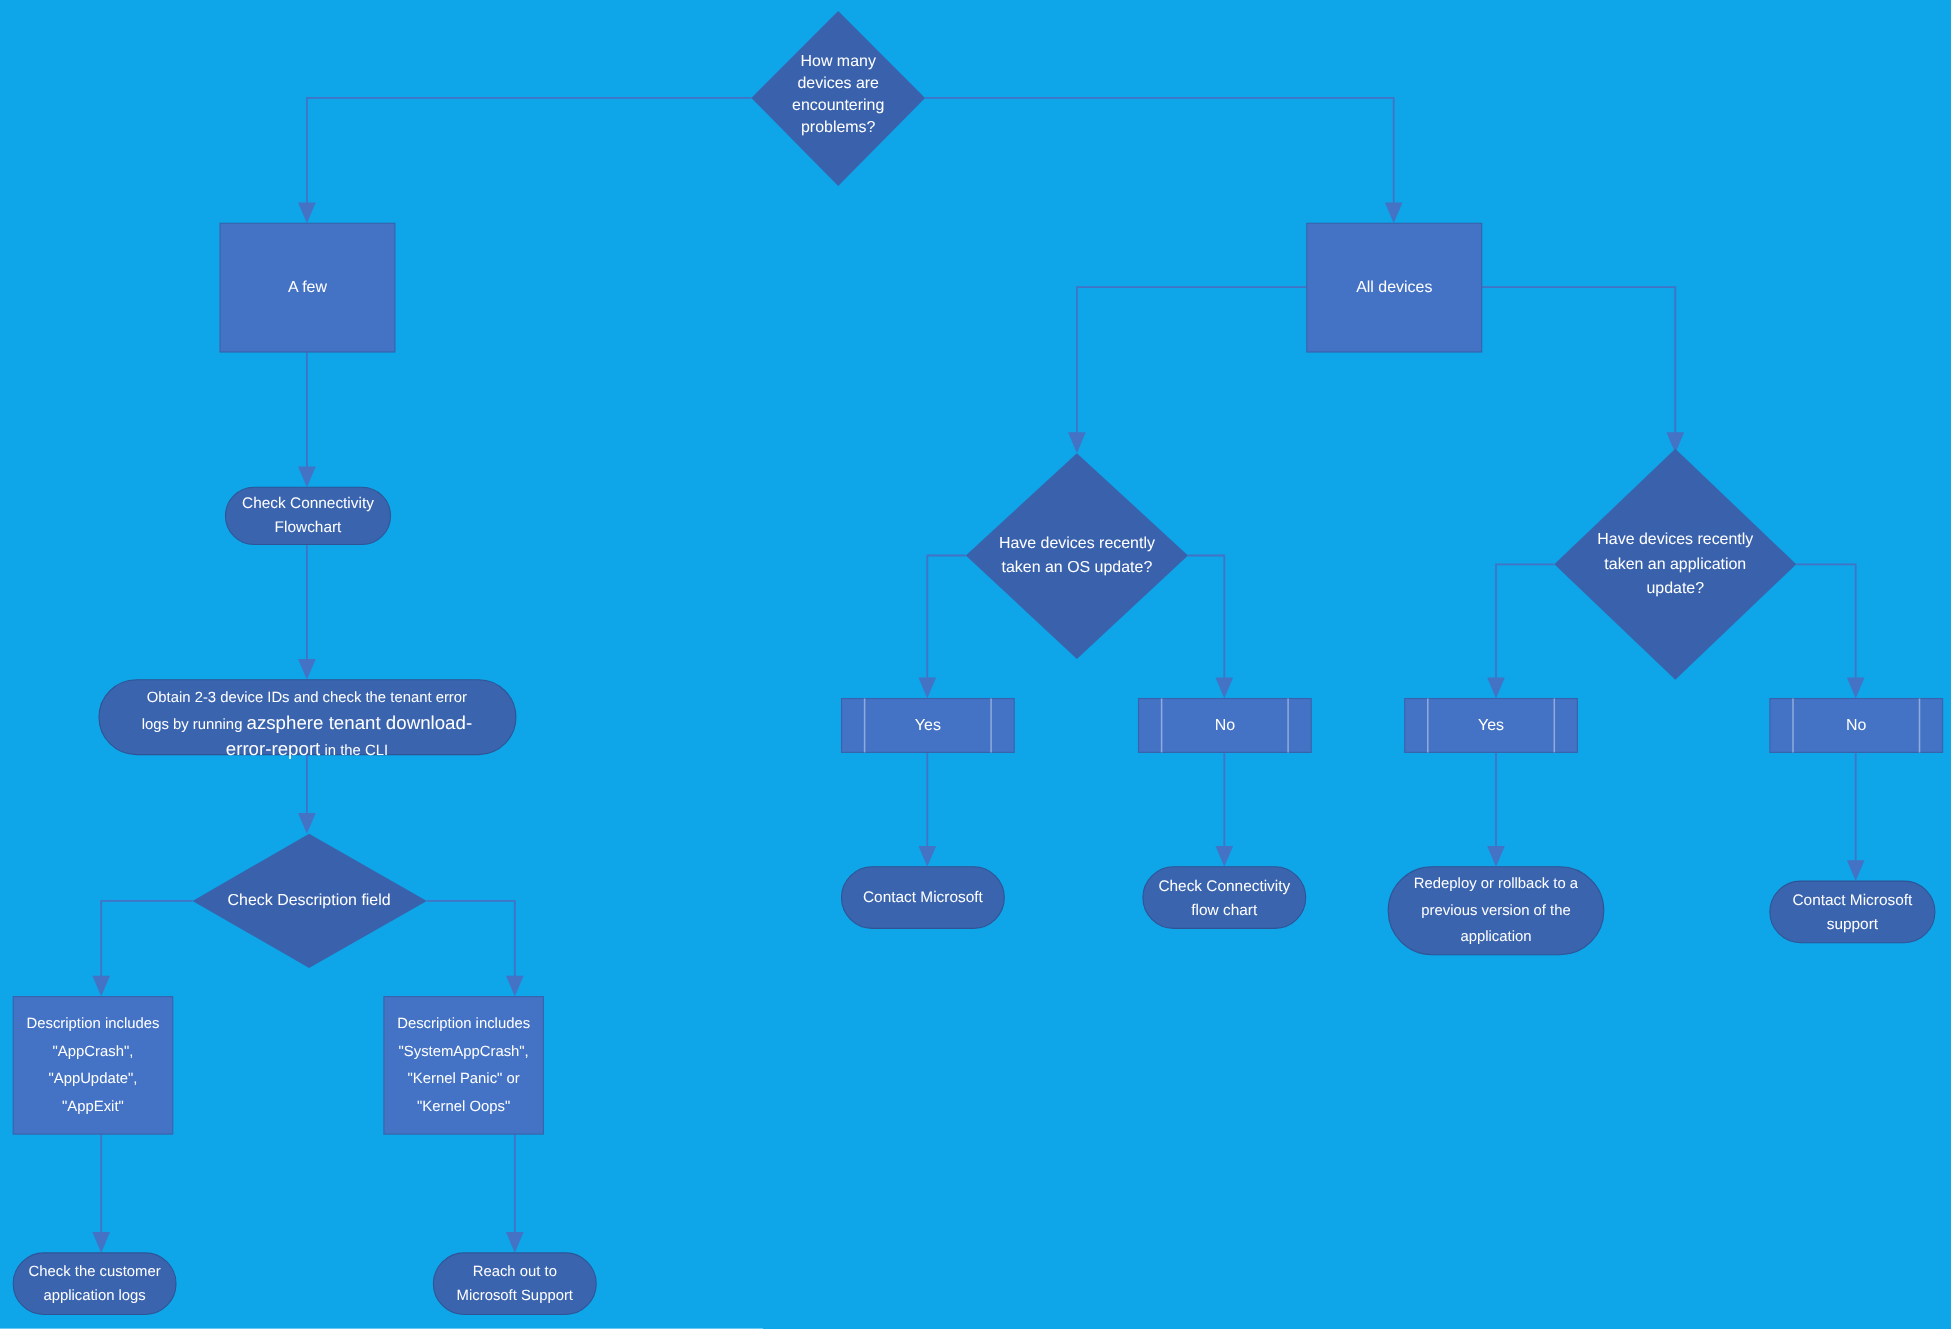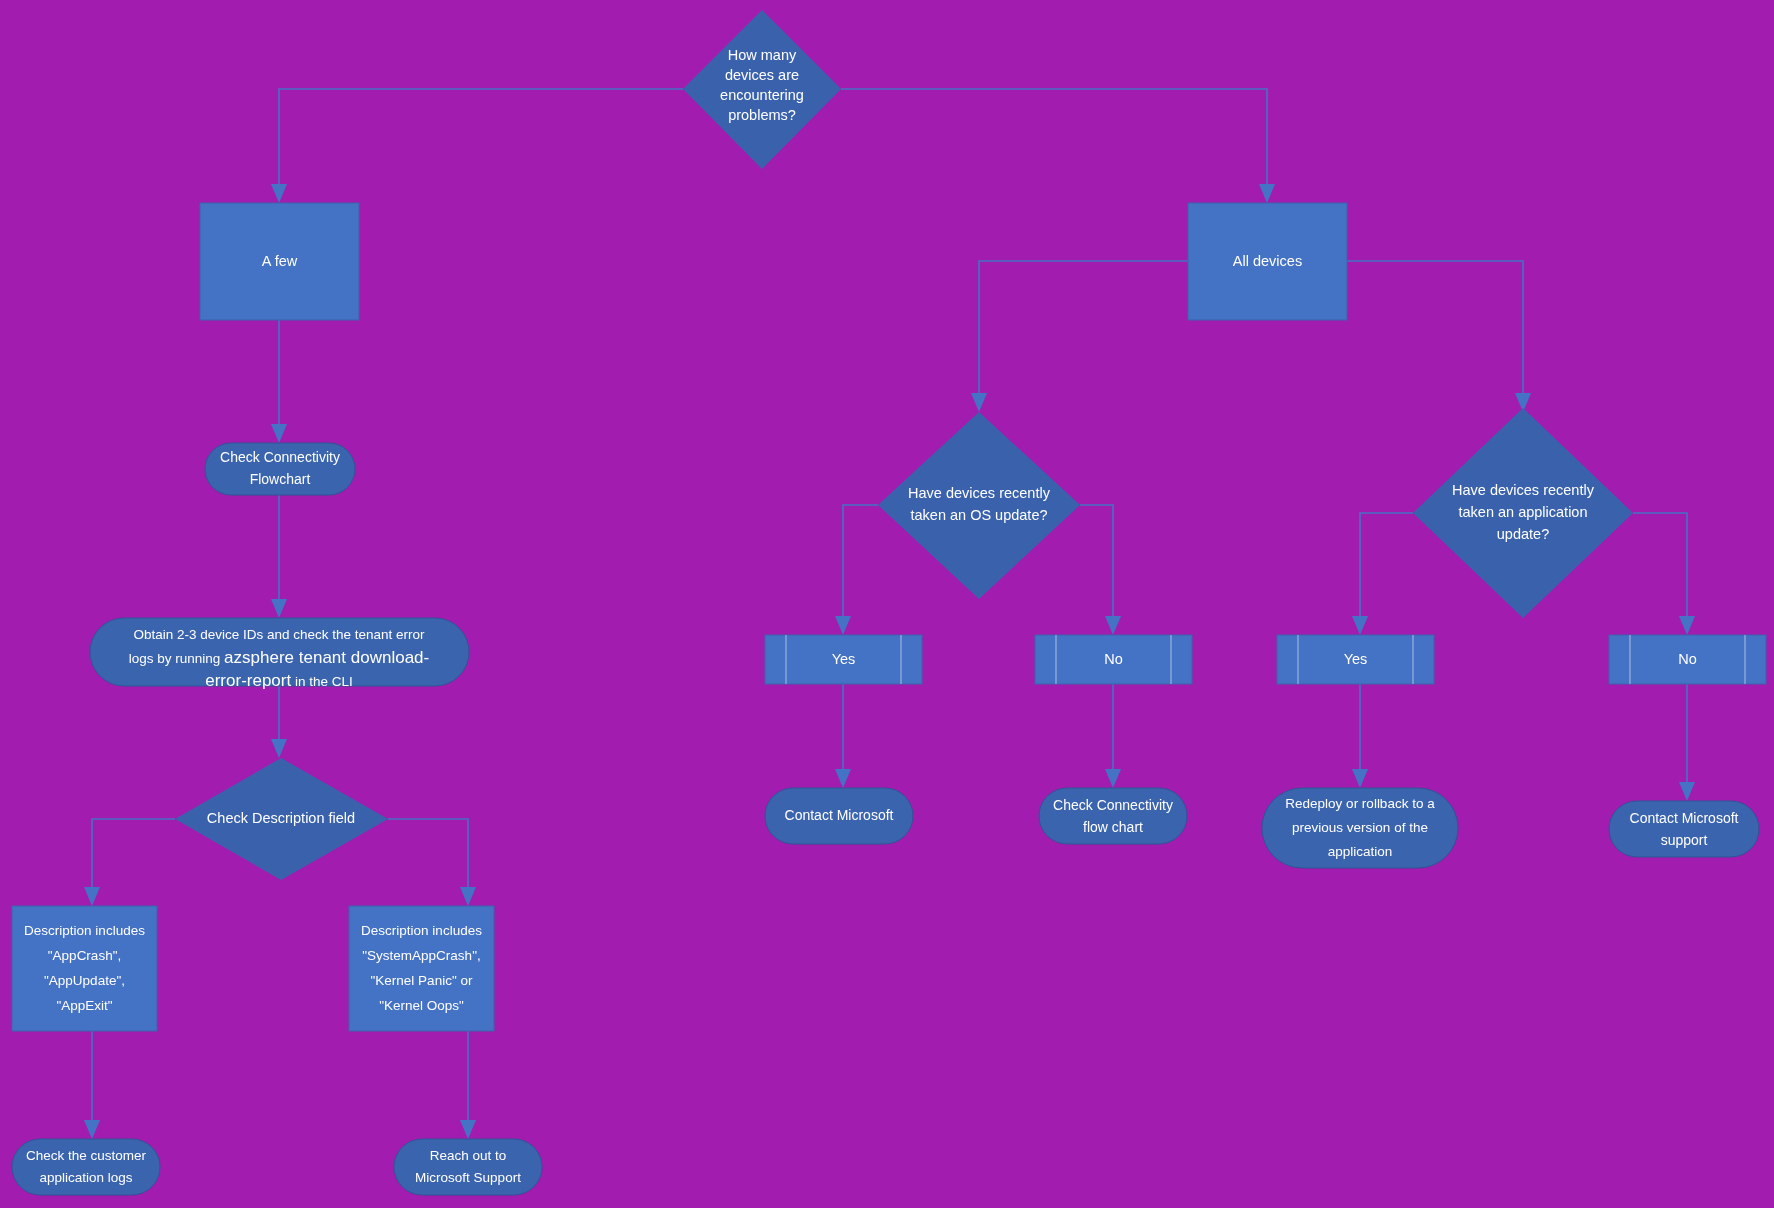--- a/index.html
+++ b/index.html
@@ -11,21 +11,21 @@
   body {
     width: 1774px;
     height: 1208px;
     overflow: hidden;
     font-family: "Liberation Sans", sans-serif;
   }
   #flow-root {
     position: relative;
     width: 1774px;
     height: 1208px;
-    background: #a21caf;
+    background: #0ea5e9;
   }
   svg#flow-svg {
     display: block;
     width: 1774px;
     height: 1208px;
   }
   .node-label {
     fill: #ffffff;
     font-family: "Liberation Sans", sans-serif;
     text-anchor: middle;

